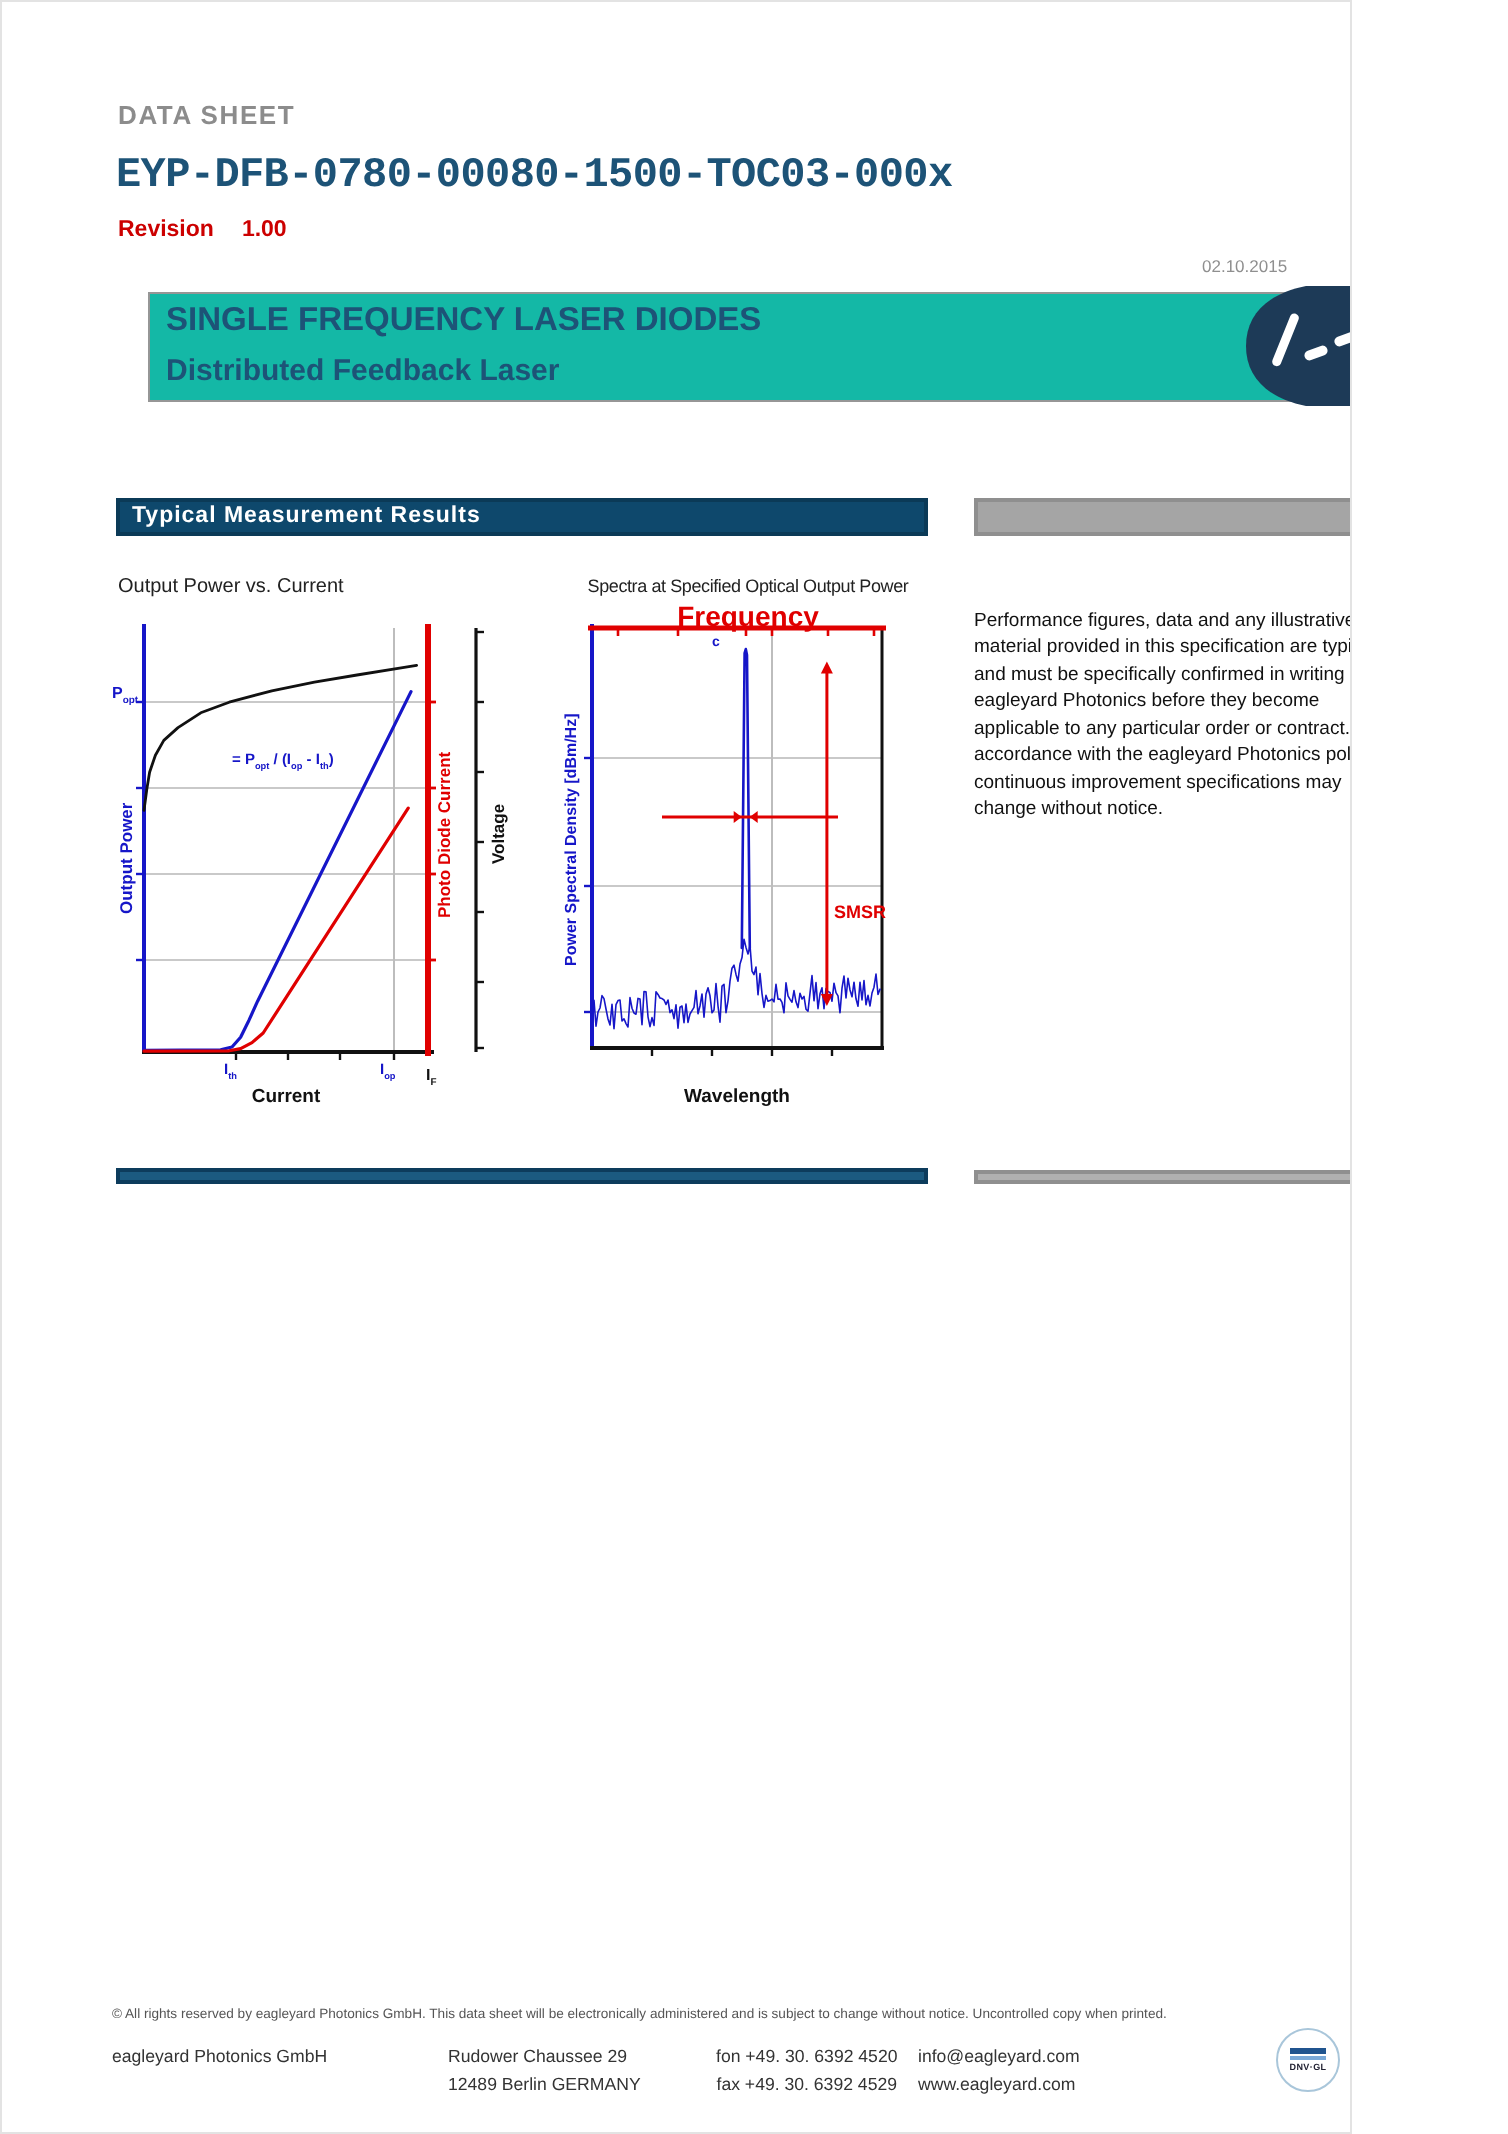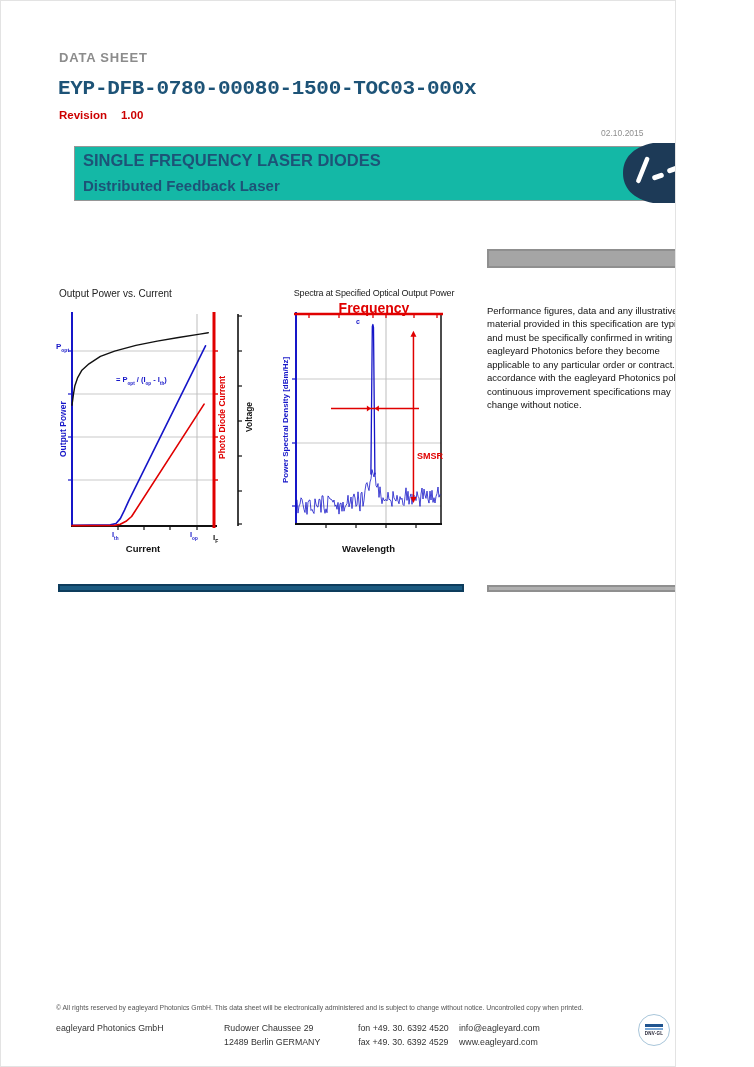--- a/index.html
+++ b/index.html
@@ -62,20 +62,23 @@
     <div class="banner-l1">SINGLE FREQUENCY LASER DIODES</div>
     <div class="banner-l2">Distributed Feedback Laser</div>
   </div>
   <svg class="abs banner-icon" viewBox="0 0 70 62">
     <path d="M70,1 H33 C13,5 3,16 3,31 C3,46 13,57 33,61 H70 Z" fill="#1d3a57"></path>
     <rect x="20.5" y="14" width="4.5" height="28" rx="2.2" fill="#fff" transform="rotate(22 23 28)"></rect>
     <rect x="32" y="32" width="12" height="5" rx="2.5" fill="#fff" transform="rotate(-20 38 34.5)"></rect>
     <rect x="47" y="25" width="12" height="5" rx="2.5" fill="#fff" transform="rotate(-20 53 27.5)"></rect>
   </svg>
 
+  <div class="abs secbar">
+    <span>Typical Measurement Results</span>
+  </div>
   <div class="abs secbar-gray"></div>
 
   <div class="chart" style="left:55px;top:283px;">
     <div class="c-title" style="left:3px;top:4px;">Output Power vs. Current</div>
     <svg id="c1" width="215" height="285">
         <line x1="16" y1="67" x2="158" y2="67" stroke="#c9c9c9" stroke-width="1"></line>
         <line x1="16" y1="110" x2="158" y2="110" stroke="#c9c9c9" stroke-width="1"></line>
         <line x1="16" y1="153" x2="158" y2="153" stroke="#c9c9c9" stroke-width="1"></line>
         <line x1="16" y1="196" x2="158" y2="196" stroke="#c9c9c9" stroke-width="1"></line>
         <line x1="141" y1="30" x2="141" y2="242" stroke="#bdbdbd" stroke-width="1"></line>

